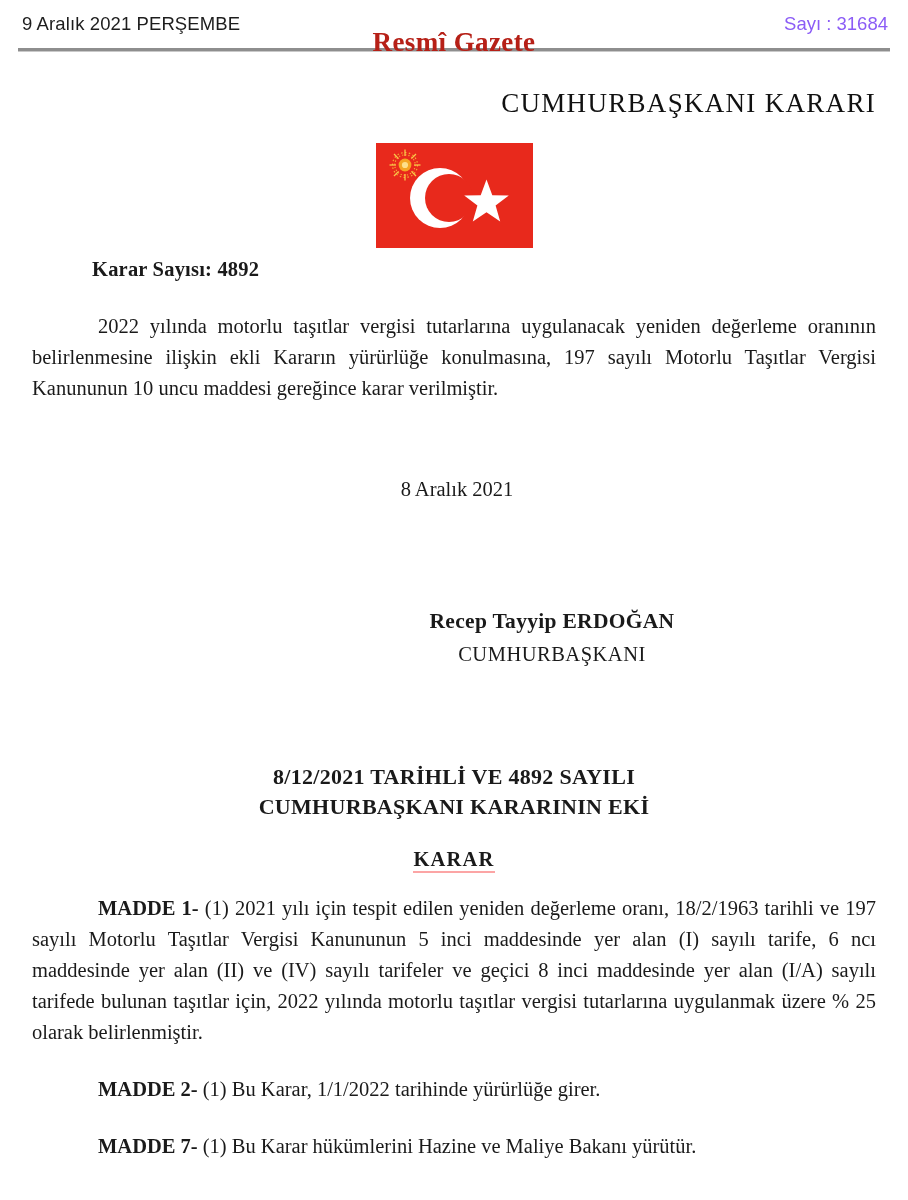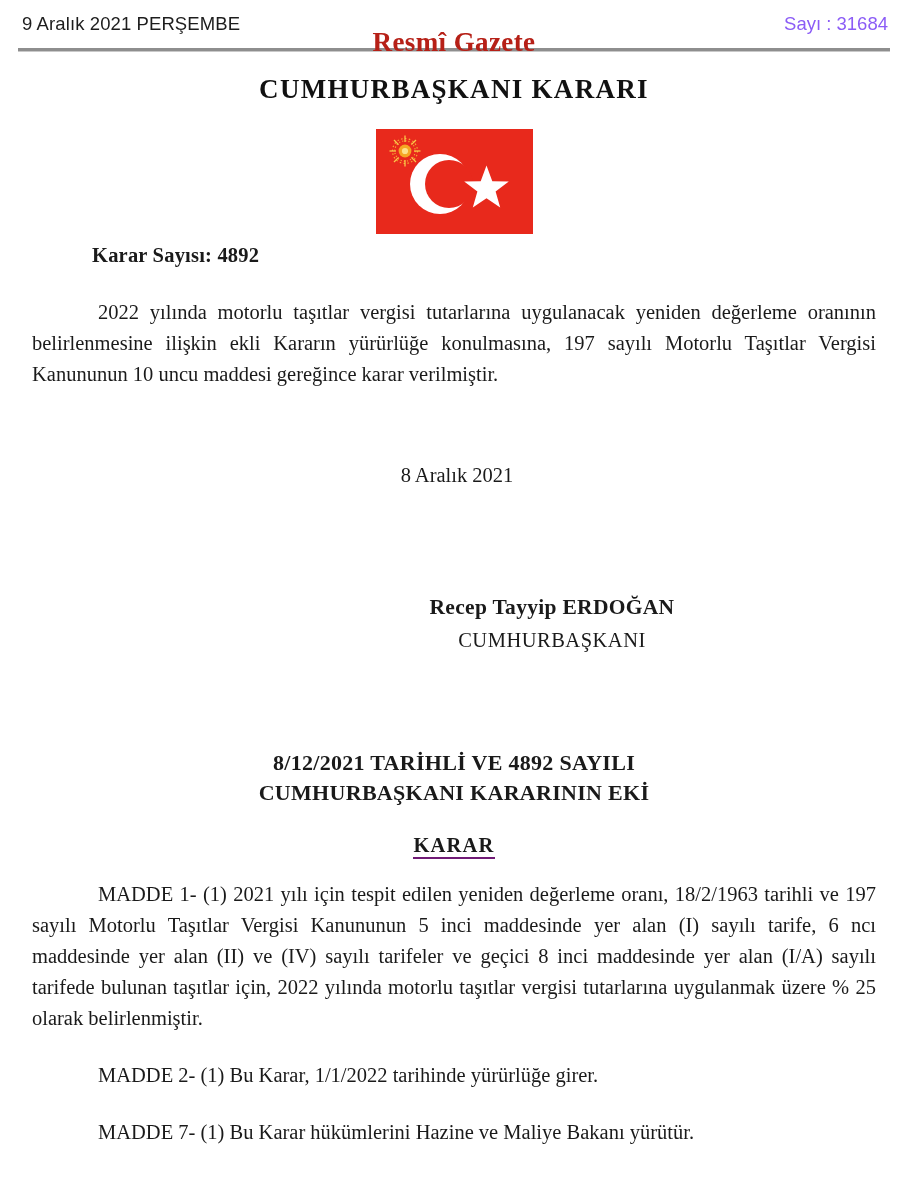--- a/index.html
+++ b/index.html
@@ -59,25 +59,25 @@
     background: #8e8e8e;
     border-bottom: 1px solid #c9c9c9;
   }
 
   
   .doc {
     padding: 0 32px;
   }
 
   .doc-title {
-    text-align: center;
-    font-weight: bold;
+    text-align: right;
+    font-weight: normal;
     font-size: 27px;
     letter-spacing: 1.3px;
-    margin-top: 22px;
+    margin-top: 36px;
     color: #111;
   }
 
   
   .flag-wrap {
     margin-top: 24px;
     display: flex;
     justify-content: center;
   }
   .flag {
@@ -99,21 +99,21 @@
   .para {
     font-size: 20.5px;
     line-height: 31px;
     text-align: justify;
     text-justify: inter-word;
     margin-top: 30px;
   }
   .para.indent {
     text-indent: 66px;
   }
-  .para b { font-weight: normal; }
+  .para b { font-weight: bold; }
 
   
   .date-line {
     text-align: center;
     font-size: 20.5px;
     margin-top: 74px;
     padding-left: 6px;
   }
 
   
@@ -147,21 +147,21 @@
     text-align: center;
   }
   .annex-karar {
     margin-top: 26px;
     text-align: center;
   }
   .annex-karar span {
     font-weight: bold;
     font-size: 20.5px;
     letter-spacing: 1.2px;
-    border-bottom: 2px solid #701a75;
+    border-bottom: 2px solid #fca5a5;
     padding-bottom: 1px;
   }
 
   .madde-block { margin-top: 22px; }
   .madde-spaced { margin-top: 26px; }
 </style>
 </head>
 <body>
 
 <div class="masthead">

